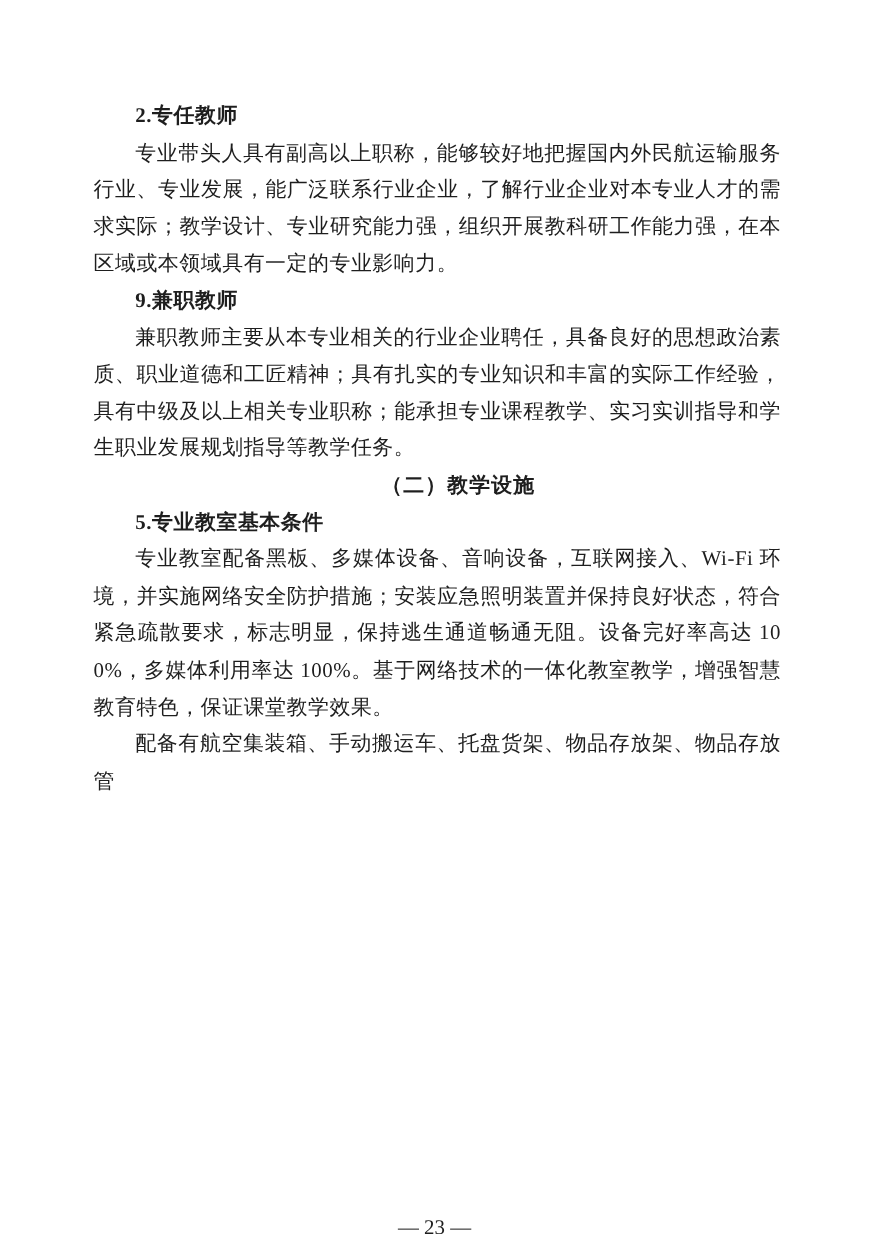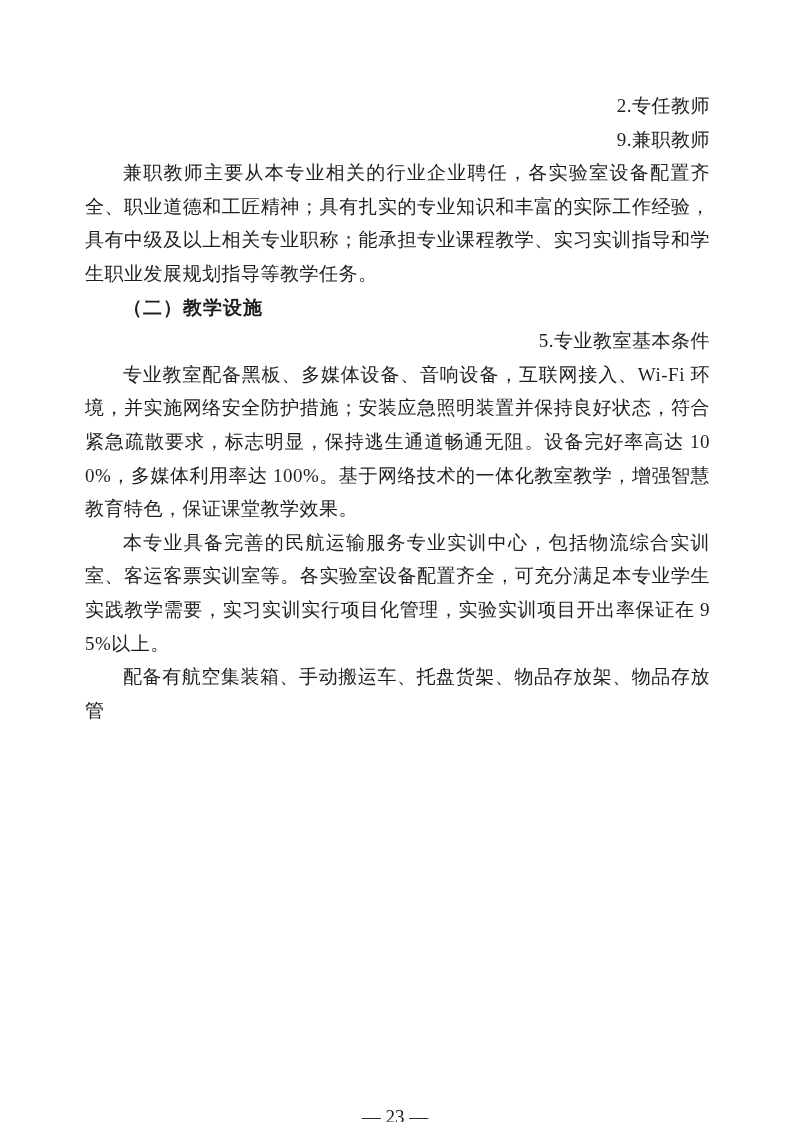--- a/index.html
+++ b/index.html
@@ -28,49 +28,50 @@
     font-size: 19px;
     line-height: 33.6px;
     text-indent: 2em;
     text-align: justify;
     text-justify: inter-character;
     letter-spacing: 0.5px;
     word-break: break-all;
     overflow-wrap: anywhere;
   }
   .content p.subheading {
-    text-align: right;
+    text-align: left;
     letter-spacing: 0.5px;
+    font-weight: bold;
   }
   .content p.bold-heading {
     font-family: Liberation Serif, serif;
     font-weight: bold;
-    text-align: left;
+    text-align: center;
     letter-spacing: 1px;
   }
   .footer {
     position: absolute;
     top: 1100px;
     left: 0;
     width: 790px;
     text-align: center;
     font-size: 19px;
     line-height: 33.6px;
     color: #1e1e1e;
   }
 </style>
 </head>
 <body>
 
 <div class="page">
   <div class="content">
     <p class="subheading">2.专任教师</p>
+    <p class="body">专业带头人具有副高以上职称，能够较好地把握国内外民航运输服务行业、专业发展，能广泛联系行业企业，了解行业企业对本专业人才的需求实际；教学设计、专业研究能力强，组织开展教科研工作能力强，在本区域或本领域具有一定的专业影响力。</p>
     <p class="subheading">9.兼职教师</p>
-    <p class="body">兼职教师主要从本专业相关的行业企业聘任，各实验室设备配置齐全、职业道德和工匠精神；具有扎实的专业知识和丰富的实际工作经验，具有中级及以上相关专业职称；能承担专业课程教学、实习实训指导和学生职业发展规划指导等教学任务。</p>
+    <p class="body">兼职教师主要从本专业相关的行业企业聘任，具备良好的思想政治素质、职业道德和工匠精神；具有扎实的专业知识和丰富的实际工作经验，具有中级及以上相关专业职称；能承担专业课程教学、实习实训指导和学生职业发展规划指导等教学任务。</p>
     <p class="bold-heading">（二）教学设施</p>
     <p class="subheading">5.专业教室基本条件</p>
     <p class="body">专业教室配备黑板、多媒体设备、音响设备，互联网接入、Wi-Fi 环境，并实施网络安全防护措施；安装应急照明装置并保持良好状态，符合紧急疏散要求，标志明显，保持逃生通道畅通无阻。设备完好率高达 100%，多媒体利用率达 100%。基于网络技术的一体化教室教学，增强智慧教育特色，保证课堂教学效果。</p>
-    <p class="body">本专业具备完善的民航运输服务专业实训中心，包括物流综合实训室、客运客票实训室等。各实验室设备配置齐全，可充分满足本专业学生实践教学需要，实习实训实行项目化管理，实验实训项目开出率保证在 95%以上。</p>
     <p class="body">配备有航空集装箱、手动搬运车、托盘货架、物品存放架、物品存放管</p>
   </div>
 
   <div class="footer">— 23 —</div>
 </div>
 
 </body></html>

